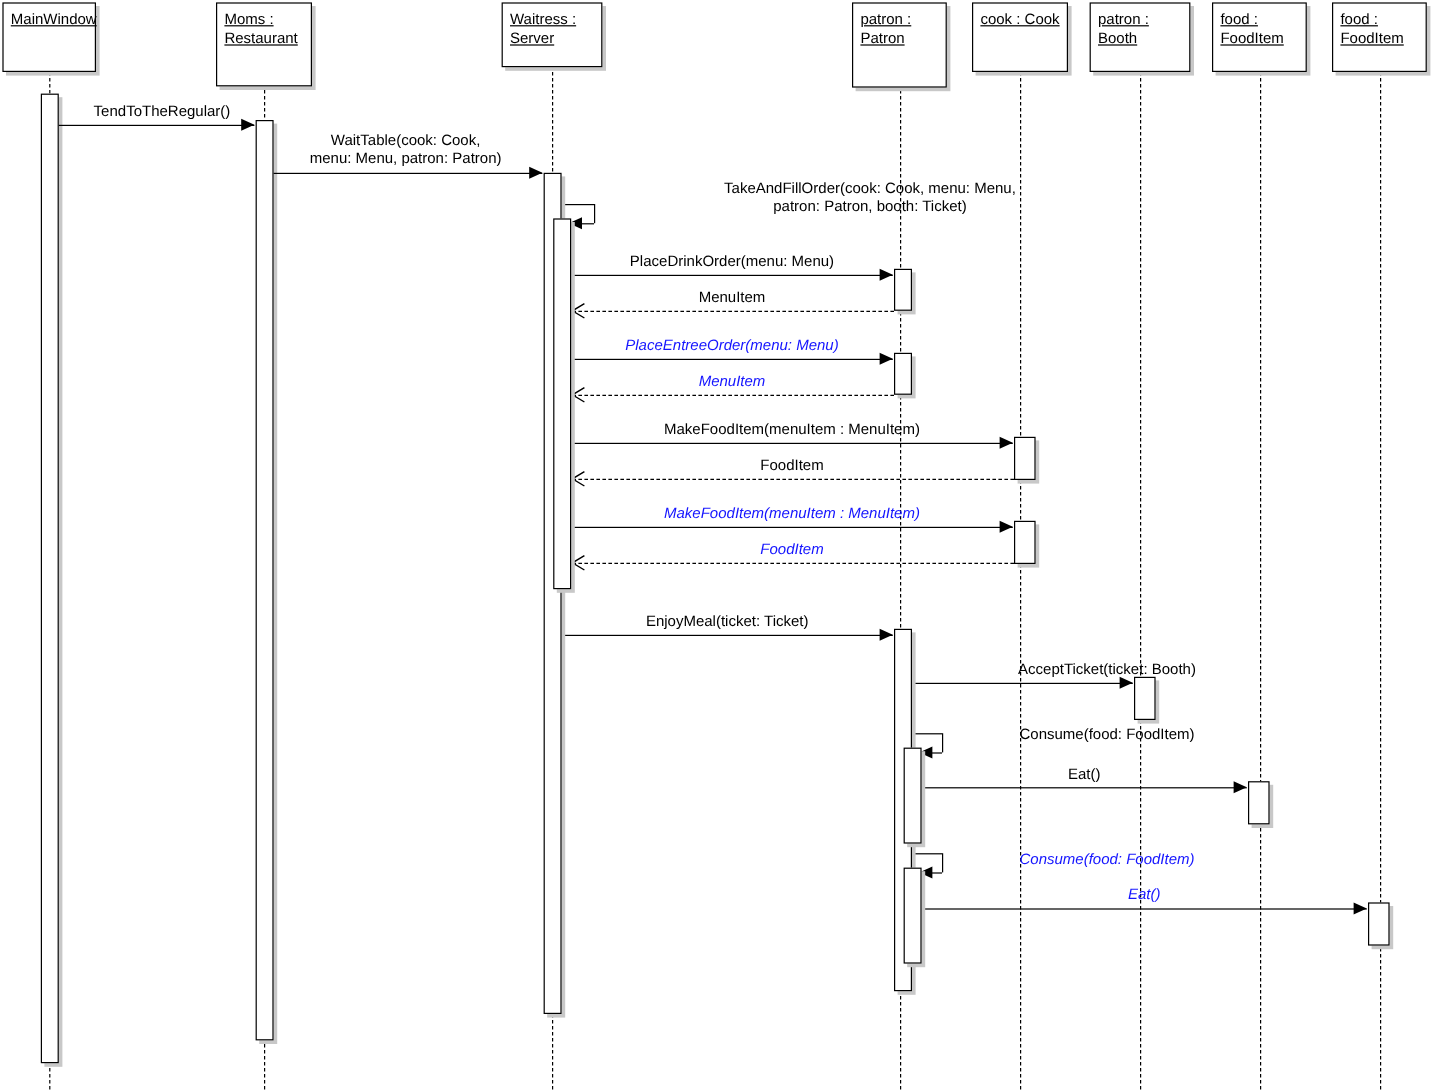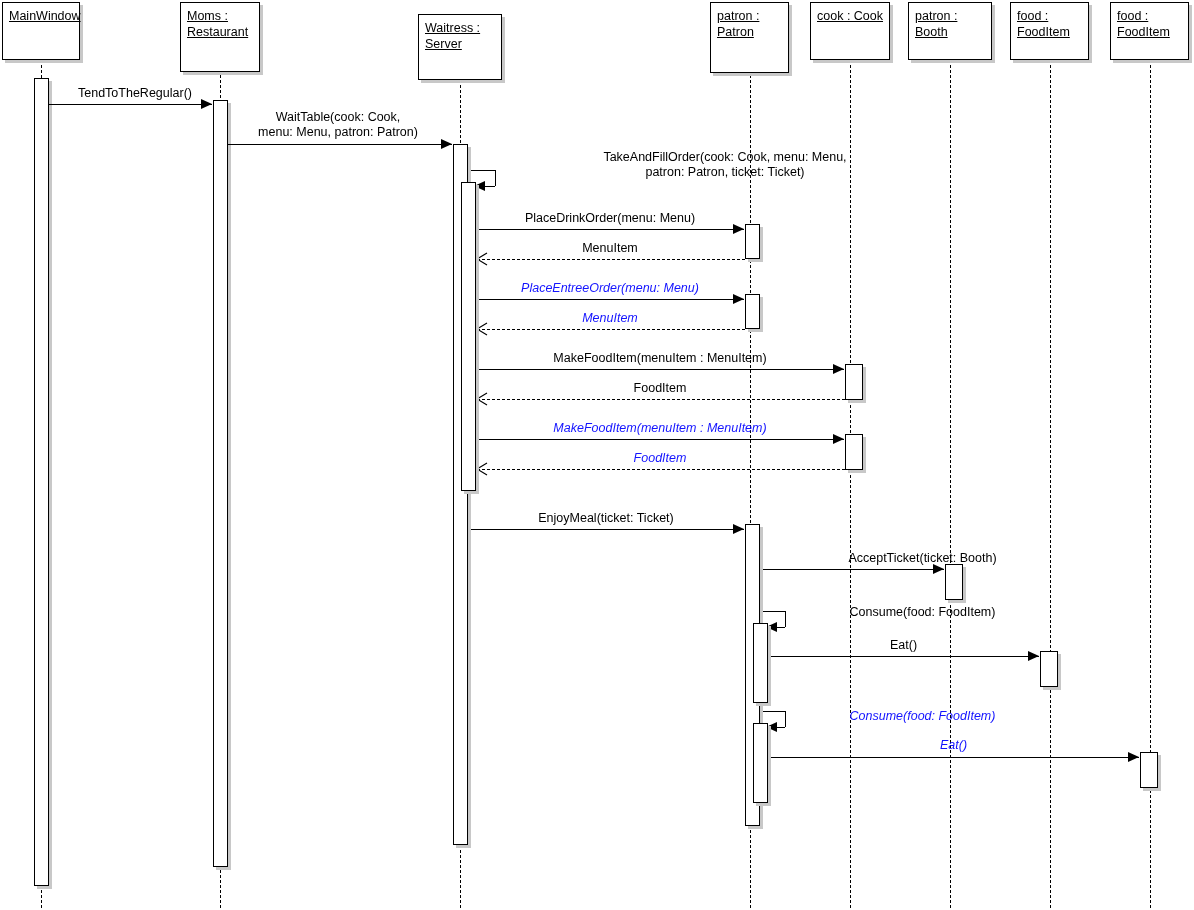--- a/index.html
+++ b/index.html
@@ -72,21 +72,21 @@
 menu: Menu, patron: Patron)</div>
       </div>
       <div>
         <div class="selfcall" style="left: 0px; top: 0px; width: 1194px; height: 910px;">
           <div class="sc-top" style="left: 468px; top: 170px; width: 27px;"></div>
           <div class="sc-right" style="left: 495px; top: 170px; height: 16px;"></div>
           <div class="sc-bot" style="left: 476px; top: 186px; width: 19px;"></div>
           <div class="arrow-left" style="left: 474px; top: 181px;"></div>
         </div>
         <div class="msg-label" style="left: 470px; top: 150px; width: 510px;">TakeAndFillOrder(cook: Cook, menu: Menu,
-patron: Patron, ticket: Ticket)</div>
+patron: Patron, booth: Ticket)</div>
       </div>
       <div>
         <div class="msg-line" style="left: 476px; top: 229px; width: 268px;"></div>
         <div class="arrow-solid right" style="left: 733px; top: 224px;"></div>
         <div class="msg-label" style="left: 476px; top: 211px; width: 268px;">PlaceDrinkOrder(menu: Menu)</div>
       </div>
       <div>
         <div class="msg-line dashed" style="left: 477px; top: 259px; width: 268px;"></div>
         <svg width="14" height="14" style="position: absolute; left: 476px; top: 252px; z-index: 7;">
           <path d="M11 1 L1 7 L11 13" stroke="#000" fill="none" stroke-width="1.2"></path>
@@ -169,21 +169,21 @@
       </div>
     </div>
   <div id="participants-layer">
       <div class="obj-box" style="left: 2px; top: 2px; width: 78px; height: 58px;">
         <div class="obj-label">MainWindow</div>
       </div>
       <div class="obj-box" style="left: 180px; top: 2px; width: 80px; height: 70px;">
         <div class="obj-label">Moms :
 Restaurant</div>
       </div>
-      <div class="obj-box" style="left: 418px; top: 14px; width: 84px; height: 66px; padding-left: 40px;">
+      <div class="obj-box" style="left: 418px; top: 2px; width: 84px; height: 54px; padding-left: 40px;">
         <div class="obj-label">Waitress :
 Server</div>
       </div>
       <div class="obj-box" style="left: 710px; top: 2px; width: 79px; height: 71px;">
         <div class="obj-label">patron :
 Patron</div>
       </div>
       <div class="obj-box" style="left: 810px; top: 2px; width: 80px; height: 58px;">
         <div class="obj-label">cook : Cook</div>
       </div>

